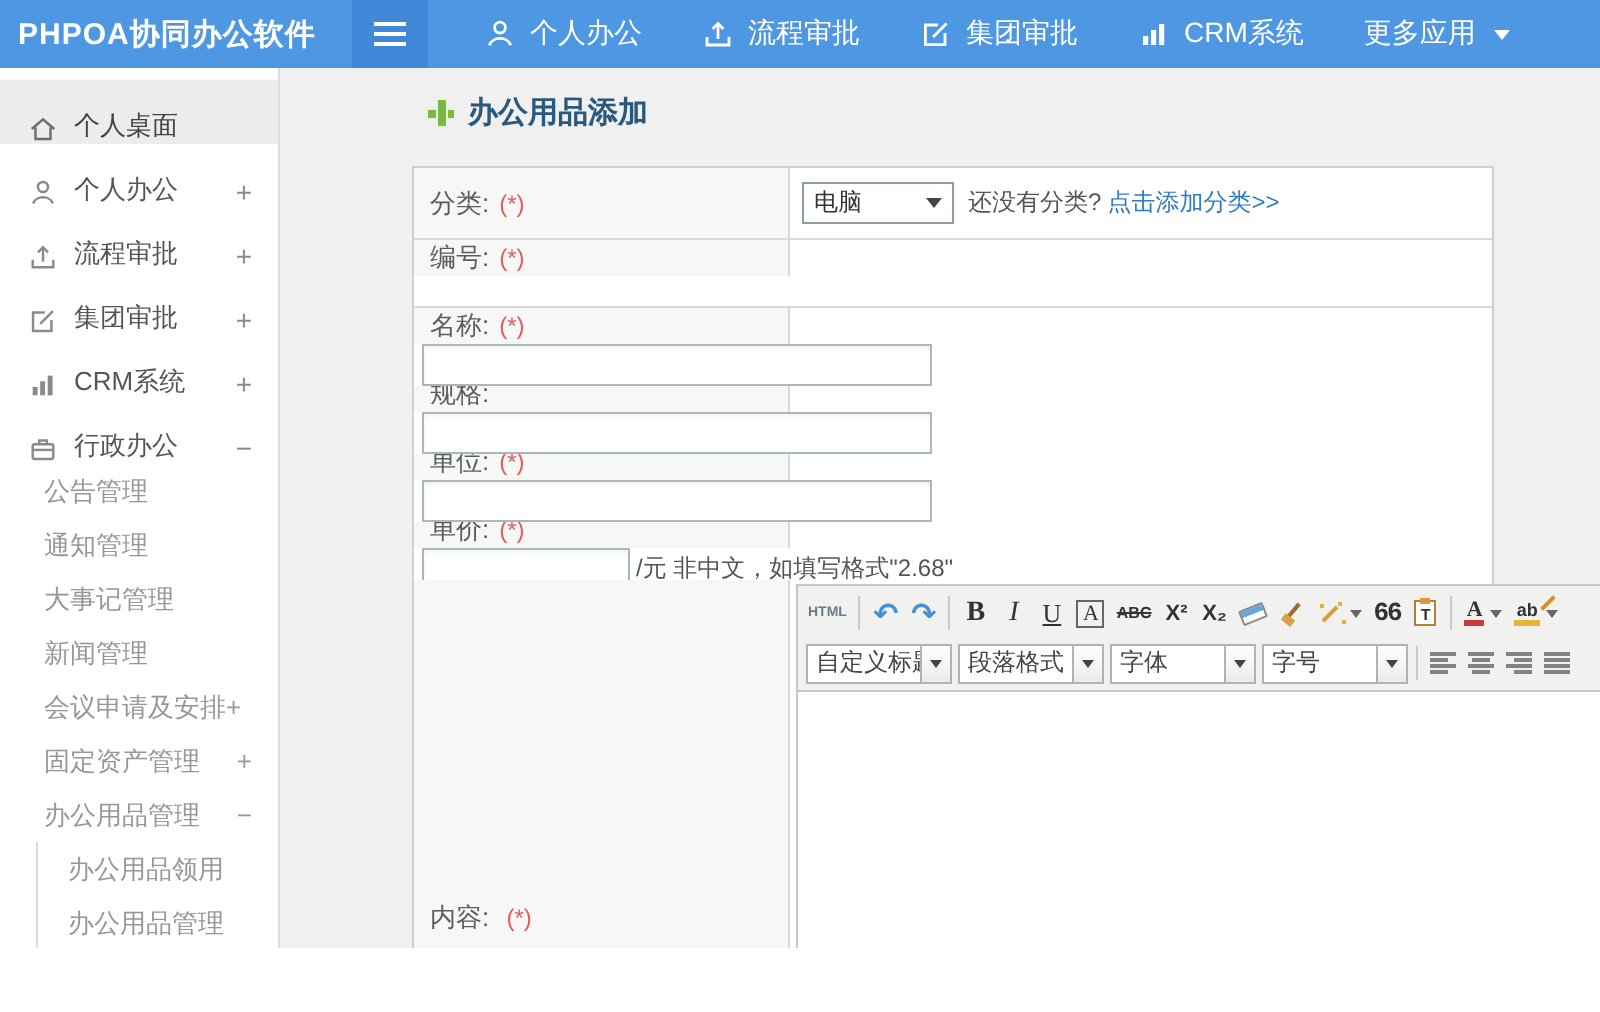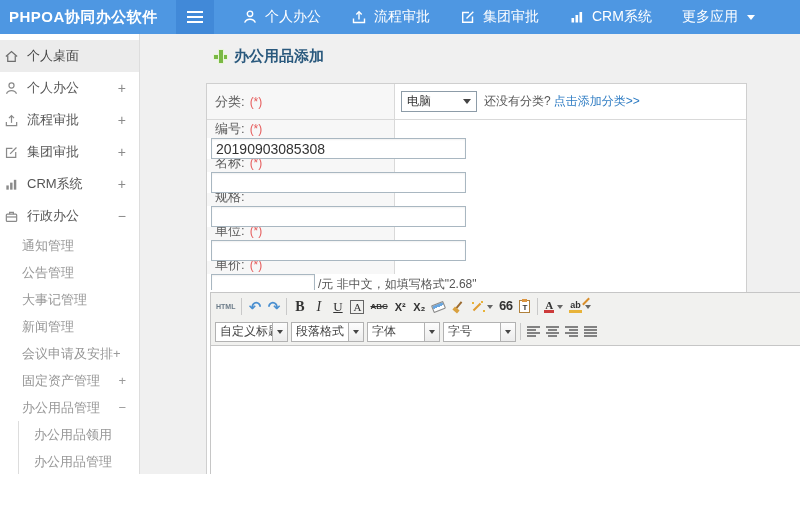--- a/index.html
+++ b/index.html
@@ -11,21 +11,21 @@
   .logo { width:176px; padding-left:9px; font-size:15px; font-weight:bold; letter-spacing:.5px; white-space:nowrap; }
   .hamburger { width:38px; height:34px; background:#4189d8; display:flex; flex-direction:column; justify-content:center; align-items:center; gap:3px; cursor:pointer; }
   .hamburger i { display:block; width:16px; height:2px; background:#fff; }
   .topnav { display:flex; align-items:center; margin-left:28px; gap:30px; }
   .nav-item { display:flex; align-items:center; gap:7px; font-size:14px; cursor:pointer; white-space:nowrap; }
   .nav-item svg { display:block; }
   .caret-down { width:0; height:0; border-left:4px solid transparent; border-right:4px solid transparent; border-top:5px solid #fff; margin-left:2px; }
 
   
   .sidebar { position:absolute; left:0; top:34px; width:140px; bottom:0; background:#fff; border-right:1px solid #ddd; padding-top:6px; }
-  .side-item { height:32px; display:flex; align-items:center; padding:0 13px 0 4px; color:#555; font-size:13px; cursor:pointer; }
+  .side-item { height:32px; display:flex; align-items:flex-end; padding:0 13px 0 14px; color:#555; font-size:13px; cursor:pointer; }
   .side-item .lbl { margin-left:8px; flex:1; white-space:nowrap; }
   .side-item .exp { color:#8a8a8a; font-size:14px; cursor:pointer; }
   .side-item.active { background:#ececec; color:#444; }
   .side-sub { height:27px; display:flex; align-items:center; padding:0 13px 0 22px; color:#979797; font-size:13px; cursor:pointer; }
   .side-sub .lbl { flex:1; white-space:nowrap; }
   .side-sub .exp { color:#9a9a9a; font-size:13px; }
   .side-sub.tight .exp { flex:0; margin-left:0; }
   .side-sub3-wrap { border-left:1px solid #ddd; margin-left:18px; }
   .side-sub3 { height:27px; display:flex; align-items:center; padding-left:15px; color:#979797; font-size:13px; cursor:pointer; white-space:nowrap; }
 
@@ -193,24 +193,24 @@
       <svg width="15" height="15" viewBox="0 0 16 16" fill="none" stroke="#8a8a8a" stroke-width="1.3">
           <rect x="2.5" y="5.5" width="11" height="7.8" rx="1"></rect>
           <path d="M6 5.5 V3.5 H10 V5.5"></path>
           <path d="M2.5 8.5 H13.5"></path>
         </svg>
       <span class="lbl">行政办公</span>
       <span class="exp">−</span>
     </div>
 
     <div class="side-sub">
+      <span class="lbl">公告管理</span>
+    </div>
+    <div class="side-sub">
       <span class="lbl">通知管理</span>
-    </div>
-    <div class="side-sub">
-      <span class="lbl">公告管理</span>
     </div>
     <div class="side-sub">
       <span class="lbl">大事记管理</span>
     </div>
     <div class="side-sub">
       <span class="lbl">新闻管理</span>
     </div>
     <div class="side-sub tight">
       <span class="lbl" style="flex:0 0 auto">会议申请及安排</span>
       <span class="exp">+</span>
@@ -258,23 +258,20 @@
           <span class="hint-text">还没有分类?</span>
           <a class="add-link">点击添加分类&gt;&gt;</a>
         </div>
       </div>
 
       <div class="frow h34">
         <div class="flabel">
           <span>编号:</span>
           <span class="req">(*)</span>
         </div>
-        <div class="ffield">
-          <input class="txt-input w-std" value="20190903085308" style="">
-        </div>
       </div>
 
       <div class="frow h34">
         <div class="flabel">
           <span>名称:</span>
           <span class="req">(*)</span>
         </div>
         <div class="ffield">
           <input class="txt-input w-std" style="">
         </div>
@@ -304,20 +301,26 @@
           <span>单价:</span>
           <span class="req">(*)</span>
         </div>
         <div class="ffield">
           <input class="txt-input w-price" style="">
           <span class="suffix-text">/元 非中文，如填写格式"2.68"</span>
         </div>
       </div>
 
       <div class="frow htall">
+        <div class="flabel">
+          <span class="lblpos">
+            <span>内容:</span>
+            <span class="req">(*)</span>
+          </span>
+        </div>
         <div class="ffield">
           <div class="editor">
             <div class="ed-toolbar">
 
               <div class="ed-row">
                 <span class="tb-btn g-html">HTML</span>
                 <span class="tb-sep"></span>
                 <span class="tb-btn g-undo">↶</span>
                 <span class="tb-btn g-redo">↷</span>
                 <span class="tb-sep"></span>

